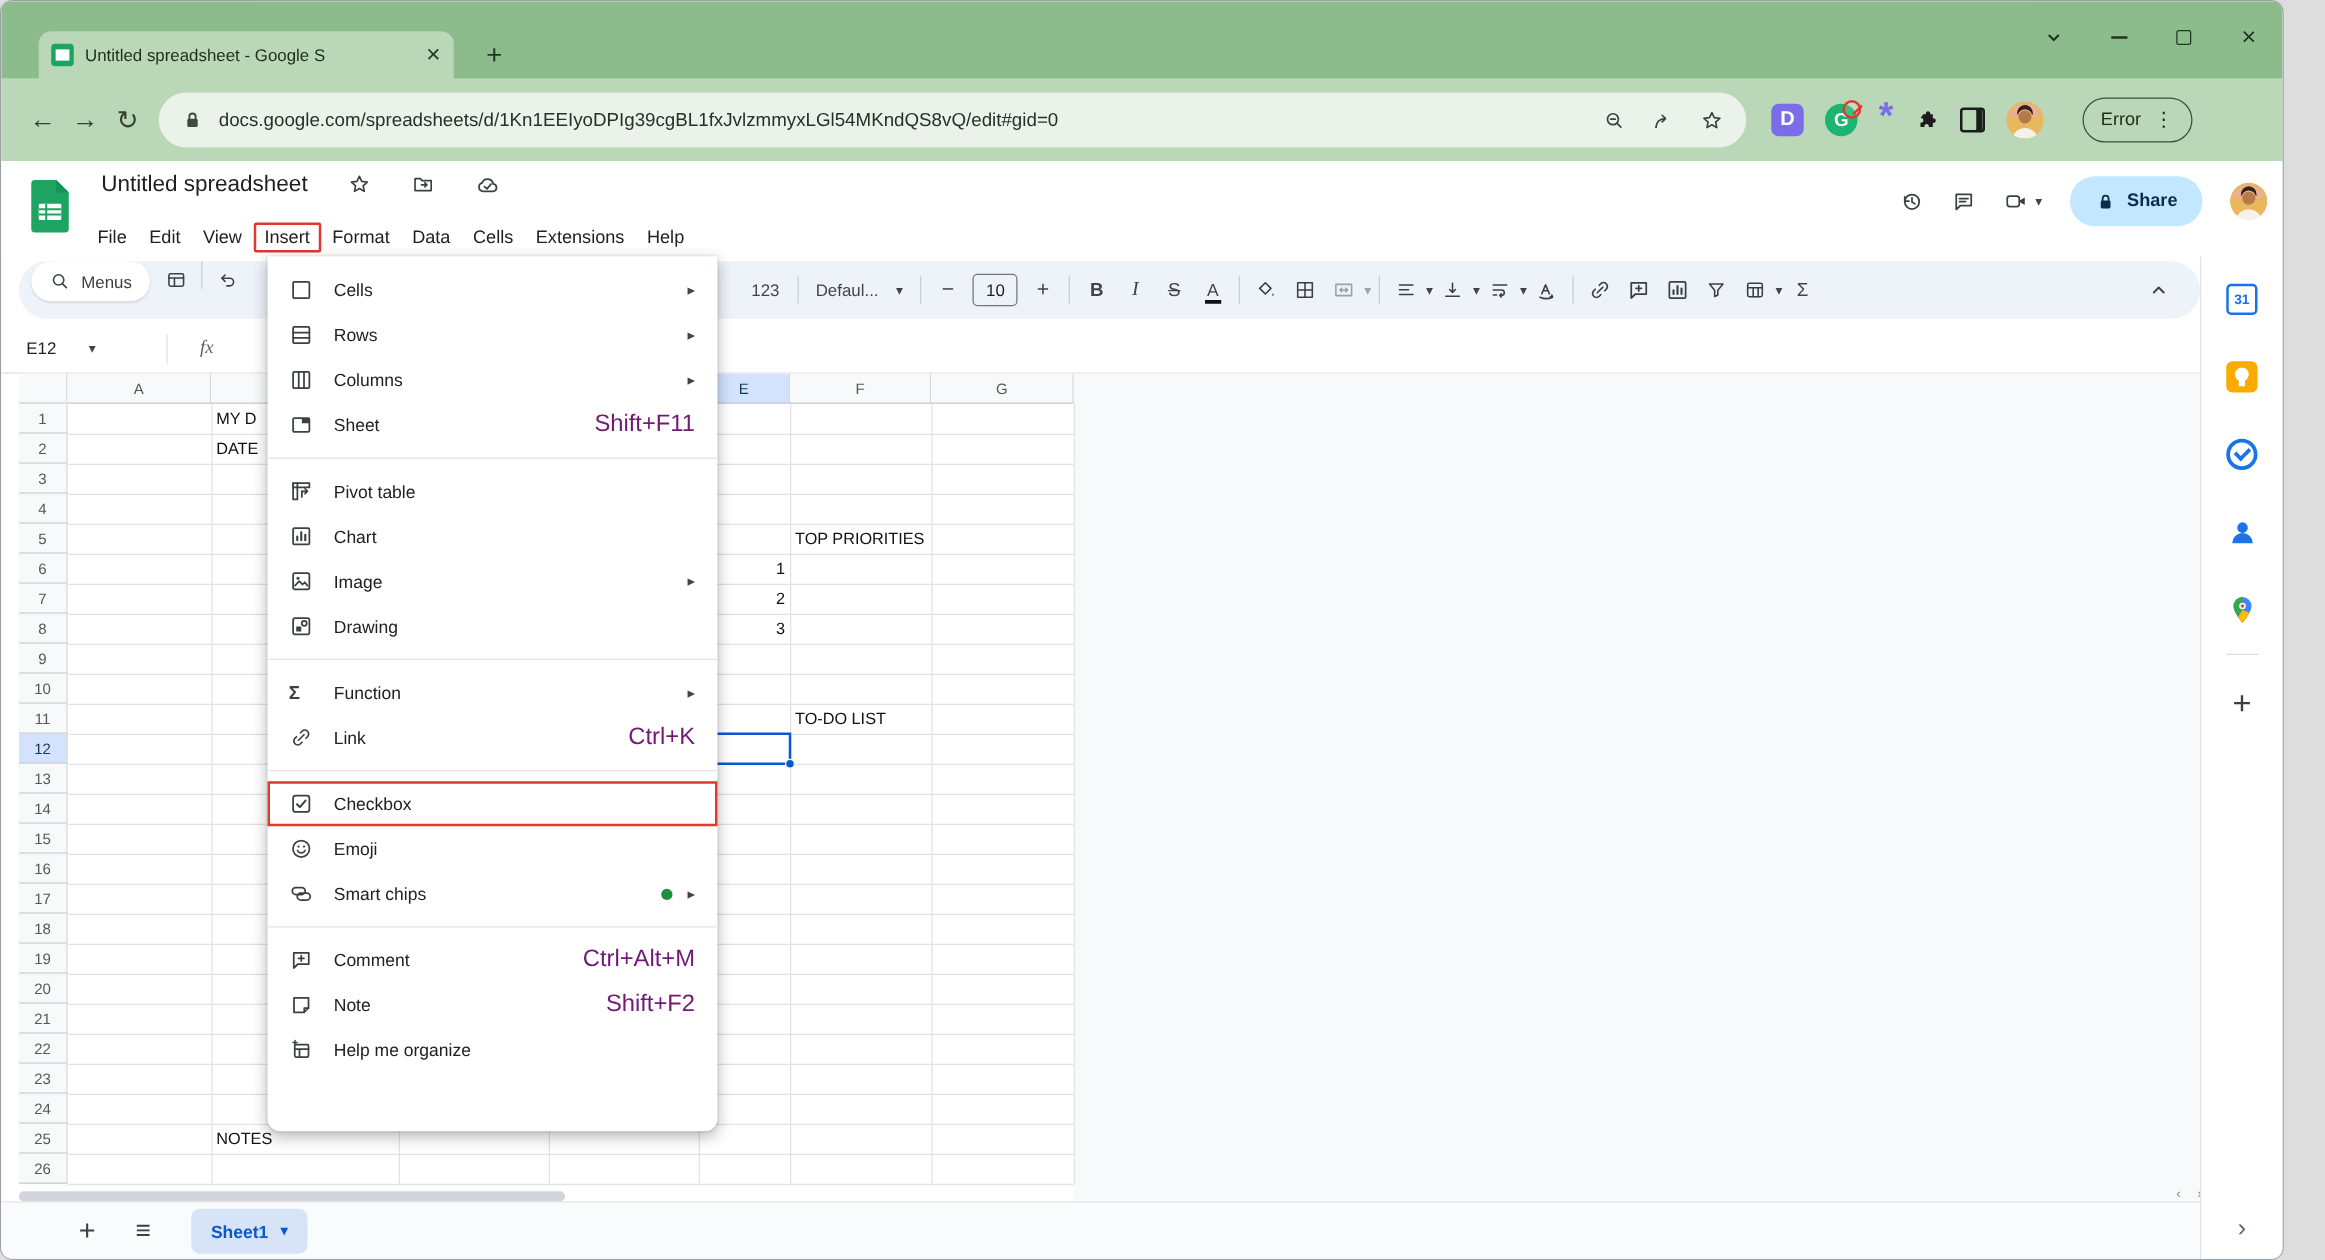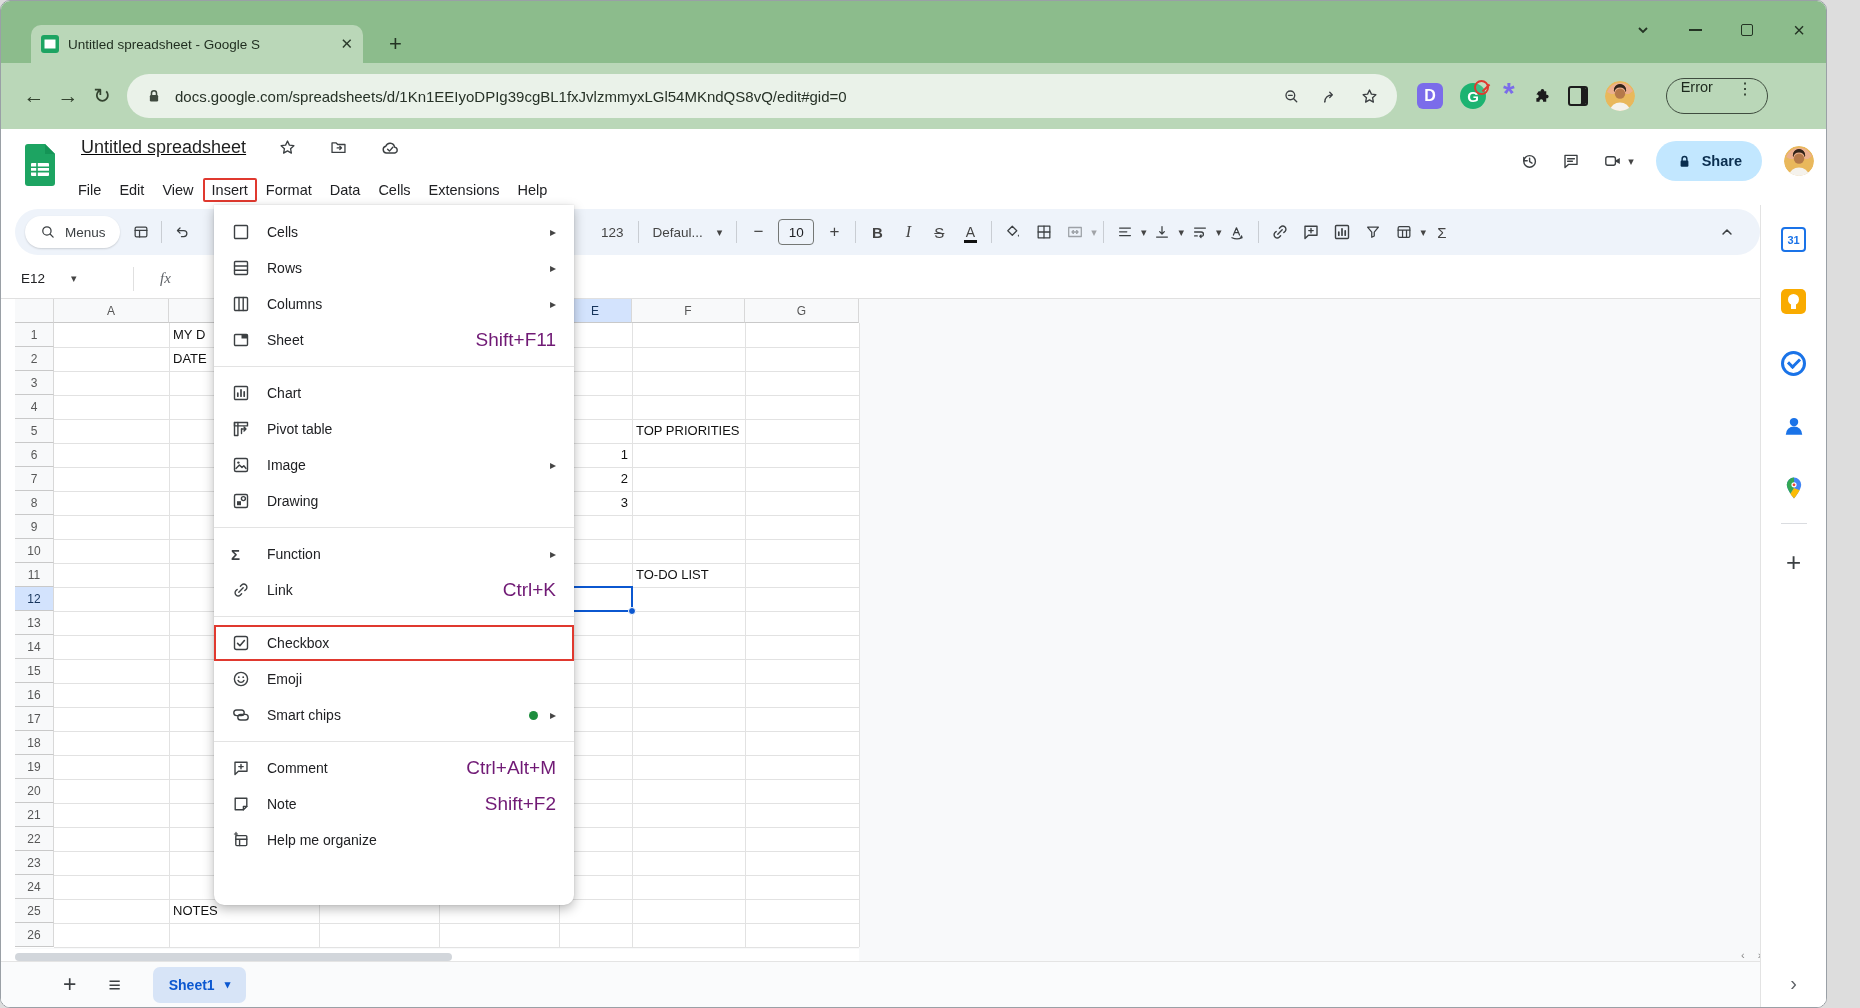--- a/index.html
+++ b/index.html
@@ -40,42 +40,42 @@
   .ext-gram { width:26px; height:26px; border-radius:50%; background:#1db371; color:#fff; font-weight:bold;
            font-size:15px; display:flex; align-items:center; justify-content:center; position:relative;}
   .ext-gram::after { content:""; position:absolute; right:-3px; top:-3px; width:11px; height:11px;
            border:2px solid #e0392f; border-radius:50%; background:rgba(255,255,255,.15);}
   .ext-gram::before { content:""; position:absolute; right:-1px; top:0px; width:2px; height:10px;
            background:#e0392f; transform:rotate(45deg); z-index:2;}
   .ext-ast { color:#7b6cea; font-size:30px; font-weight:bold; line-height:18px; height:24px; }
   .ext-square { width:20px; height:20px; border:2.6px solid #1c1c1c; border-radius:3px;
            box-shadow:inset -5px 0 0 #1c1c1c; }
   .avatar { width:30px; height:30px; border-radius:50%; overflow:hidden; flex:0 0 auto; }
-  .error-pill { height:36px; border:1.6px solid #3f4c3f; border-radius:18px; display:flex; align-items:flex-start;
-           gap:24px; padding:0 14px; color:#1d291d; font-size:14.5px; margin-left:14px;}
+  .error-pill { height:36px; border:1.6px solid #3f4c3f; border-radius:18px; display:flex; align-items:center;
+           gap:10px; padding:0 14px; color:#1d291d; font-size:14.5px; margin-left:14px;}
   .error-dots { font-size:16px; }
 
   
   .app { position:absolute; top:128px; left:0; right:0; bottom:0; background:#fff; }
   .sheets-header { position:relative; height:76px; background:#fff; }
   .logo { position:absolute; left:22px; top:14px; }
-  .title-row { position:absolute; left:80px; top:8px; display:flex; align-items:center; gap:32px;text-decoration:underline; }
+  .title-row { position:absolute; left:80px; top:8px; display:flex; align-items:center; gap:32px; }
   .doc-title { font-size:18px; color:#1f1f1f; }
   .hdr-ic { color:#444; display:flex; align-items:center; }
   .menubar { position:absolute; left:68px; bottom:3px; display:flex; }
   .mb-item { font-size:14.5px; color:#202124; padding:4px 9px; border-radius:4px; }
   .mb-outlined { border:2px solid #e0392f; border-radius:2px; padding:2px 7px; }
   .header-right { position:absolute; right:12px; top:12px; display:flex; align-items:center; gap:22px; }
   .share-btn { height:40px; background:#c2e7ff; border-radius:20px; display:flex; align-items:center;
                gap:9px; padding:0 20px; font-size:14.5px; color:#0a2e4f; font-weight:bold; }
   .cam-wrap { display:flex; align-items:center; gap:5px; }
   .caret { font-size:11px; color:#444; }
 
   .toolbar { position:absolute; top:80px; left:14px; right:66px; height:46px; background:#eef3fa;
-             border-radius:23px; display:flex; align-items:center; padding:0 10px; }
+             border-radius:23px; display:flex; align-items:flex-start; padding:0 10px; }
   .menus-pill { height:32px; background:#fff; border-radius:16px; display:flex; align-items:center;
              gap:8px; padding:0 14px; box-shadow:0 1px 2px rgba(0,0,0,.15); }
   .menus-label { font-size:13.5px; color:#3c4043; }
   .tb-btn { width:30px; height:30px; display:flex; align-items:center; justify-content:center;
             color:#444; border-radius:4px; flex:0 0 auto;}
   .tb-sep { width:1px; height:22px; background:#c9cdd3; margin:0 5px; flex:0 0 auto;}
   .tb-right { position:absolute; left:578px; top:0; height:46px; display:flex; align-items:center; gap:1px; }
   .tb-label { font-size:13.5px; color:#444; padding:0 8px; }
   .font-box { display:flex; align-items:center; gap:14px; padding:0 8px; }
   .size-box { width:36px; height:26px; border:1px solid #747775; border-radius:4px; font-size:13.5px;
@@ -626,42 +626,42 @@
           </span>
           <span class="im-label">Sheet</span>
           <span class="im-right">
             <span class="im-shortcut">Shift+F11</span>
           </span>
         </div>
         <div class="im-divider"></div>
         <div class="im-item">
           <span class="im-icon">
             <svg width="20" height="20" viewBox="0 0 20 20" fill="none" stroke="#3c4043" stroke-width="1.4" stroke-linecap="round" stroke-linejoin="round">
-              <rect x="3.5" y="3.5" width="13" height="13" rx="1"></rect>
-              <path d="M6.8 13.2 v-3 M10 13.2 v-6.4 M13.2 13.2 v-4.4" stroke-width="1.7"></path>
-            </svg>
-          </span>
-          <span class="im-label">Chart</span>
-          <span class="im-right"></span>
-        </div>
-        <div class="im-item">
-          <span class="im-icon">
-            <svg width="20" height="20" viewBox="0 0 20 20" fill="none" stroke="#3c4043" stroke-width="1.4" stroke-linecap="round" stroke-linejoin="round">
               <path d="M3.5 3.5 h13 v3.4 h-13 z"></path>
               <path d="M3.5 3.5 v13 h3.4 v-13"></path>
               <path d="M10.5 10 h4.5 m0 0 l-2 -2 m2 2 l-2 2"></path>
               <path d="M10.5 10 v4.5"></path>
             </svg>
           </span>
           <span class="im-label">Pivot table</span>
           <span class="im-right"></span>
         </div>
         <div class="im-item">
           <span class="im-icon">
             <svg width="20" height="20" viewBox="0 0 20 20" fill="none" stroke="#3c4043" stroke-width="1.4" stroke-linecap="round" stroke-linejoin="round">
+              <rect x="3.5" y="3.5" width="13" height="13" rx="1"></rect>
+              <path d="M6.8 13.2 v-3 M10 13.2 v-6.4 M13.2 13.2 v-4.4" stroke-width="1.7"></path>
+            </svg>
+          </span>
+          <span class="im-label">Chart</span>
+          <span class="im-right"></span>
+        </div>
+        <div class="im-item">
+          <span class="im-icon">
+            <svg width="20" height="20" viewBox="0 0 20 20" fill="none" stroke="#3c4043" stroke-width="1.4" stroke-linecap="round" stroke-linejoin="round">
               <rect x="3.5" y="3.5" width="13" height="13" rx="1.5"></rect>
               <circle cx="7.4" cy="7.6" r="1.2" fill="#3c4043" stroke="none"></circle>
               <path d="M5 13.5 l3.4 -3.6 2.6 2.7 1.8 -1.8 2.2 2.7"></path>
             </svg>
           </span>
           <span class="im-label">Image</span>
           <span class="im-right">
             <span class="im-arrow">▸</span>
           </span>
         </div>

